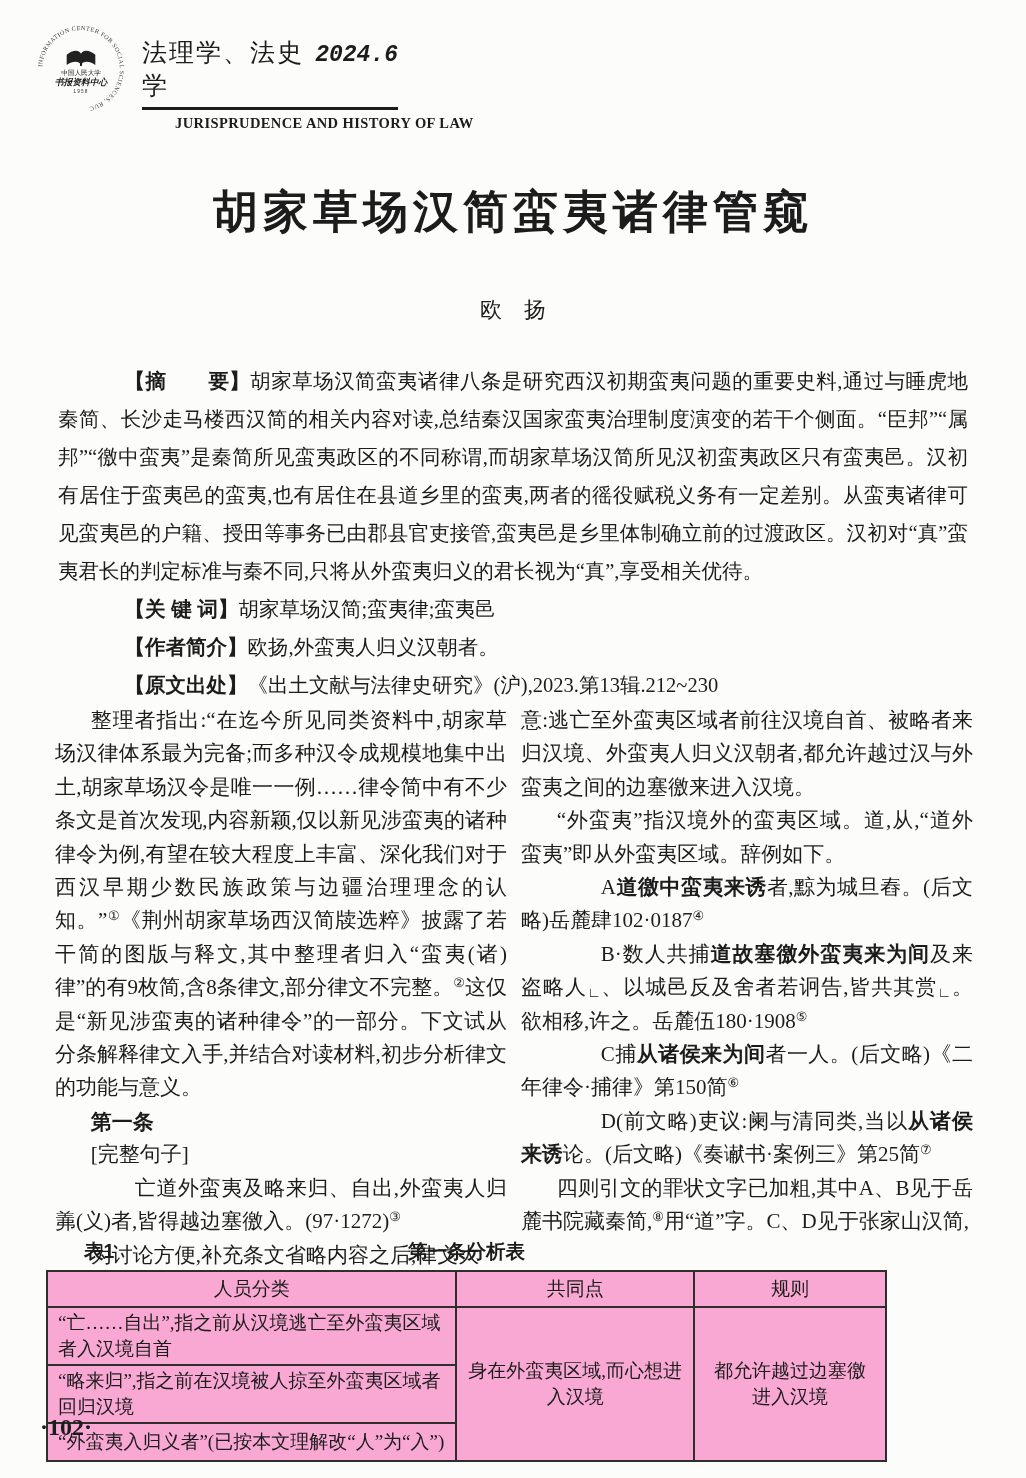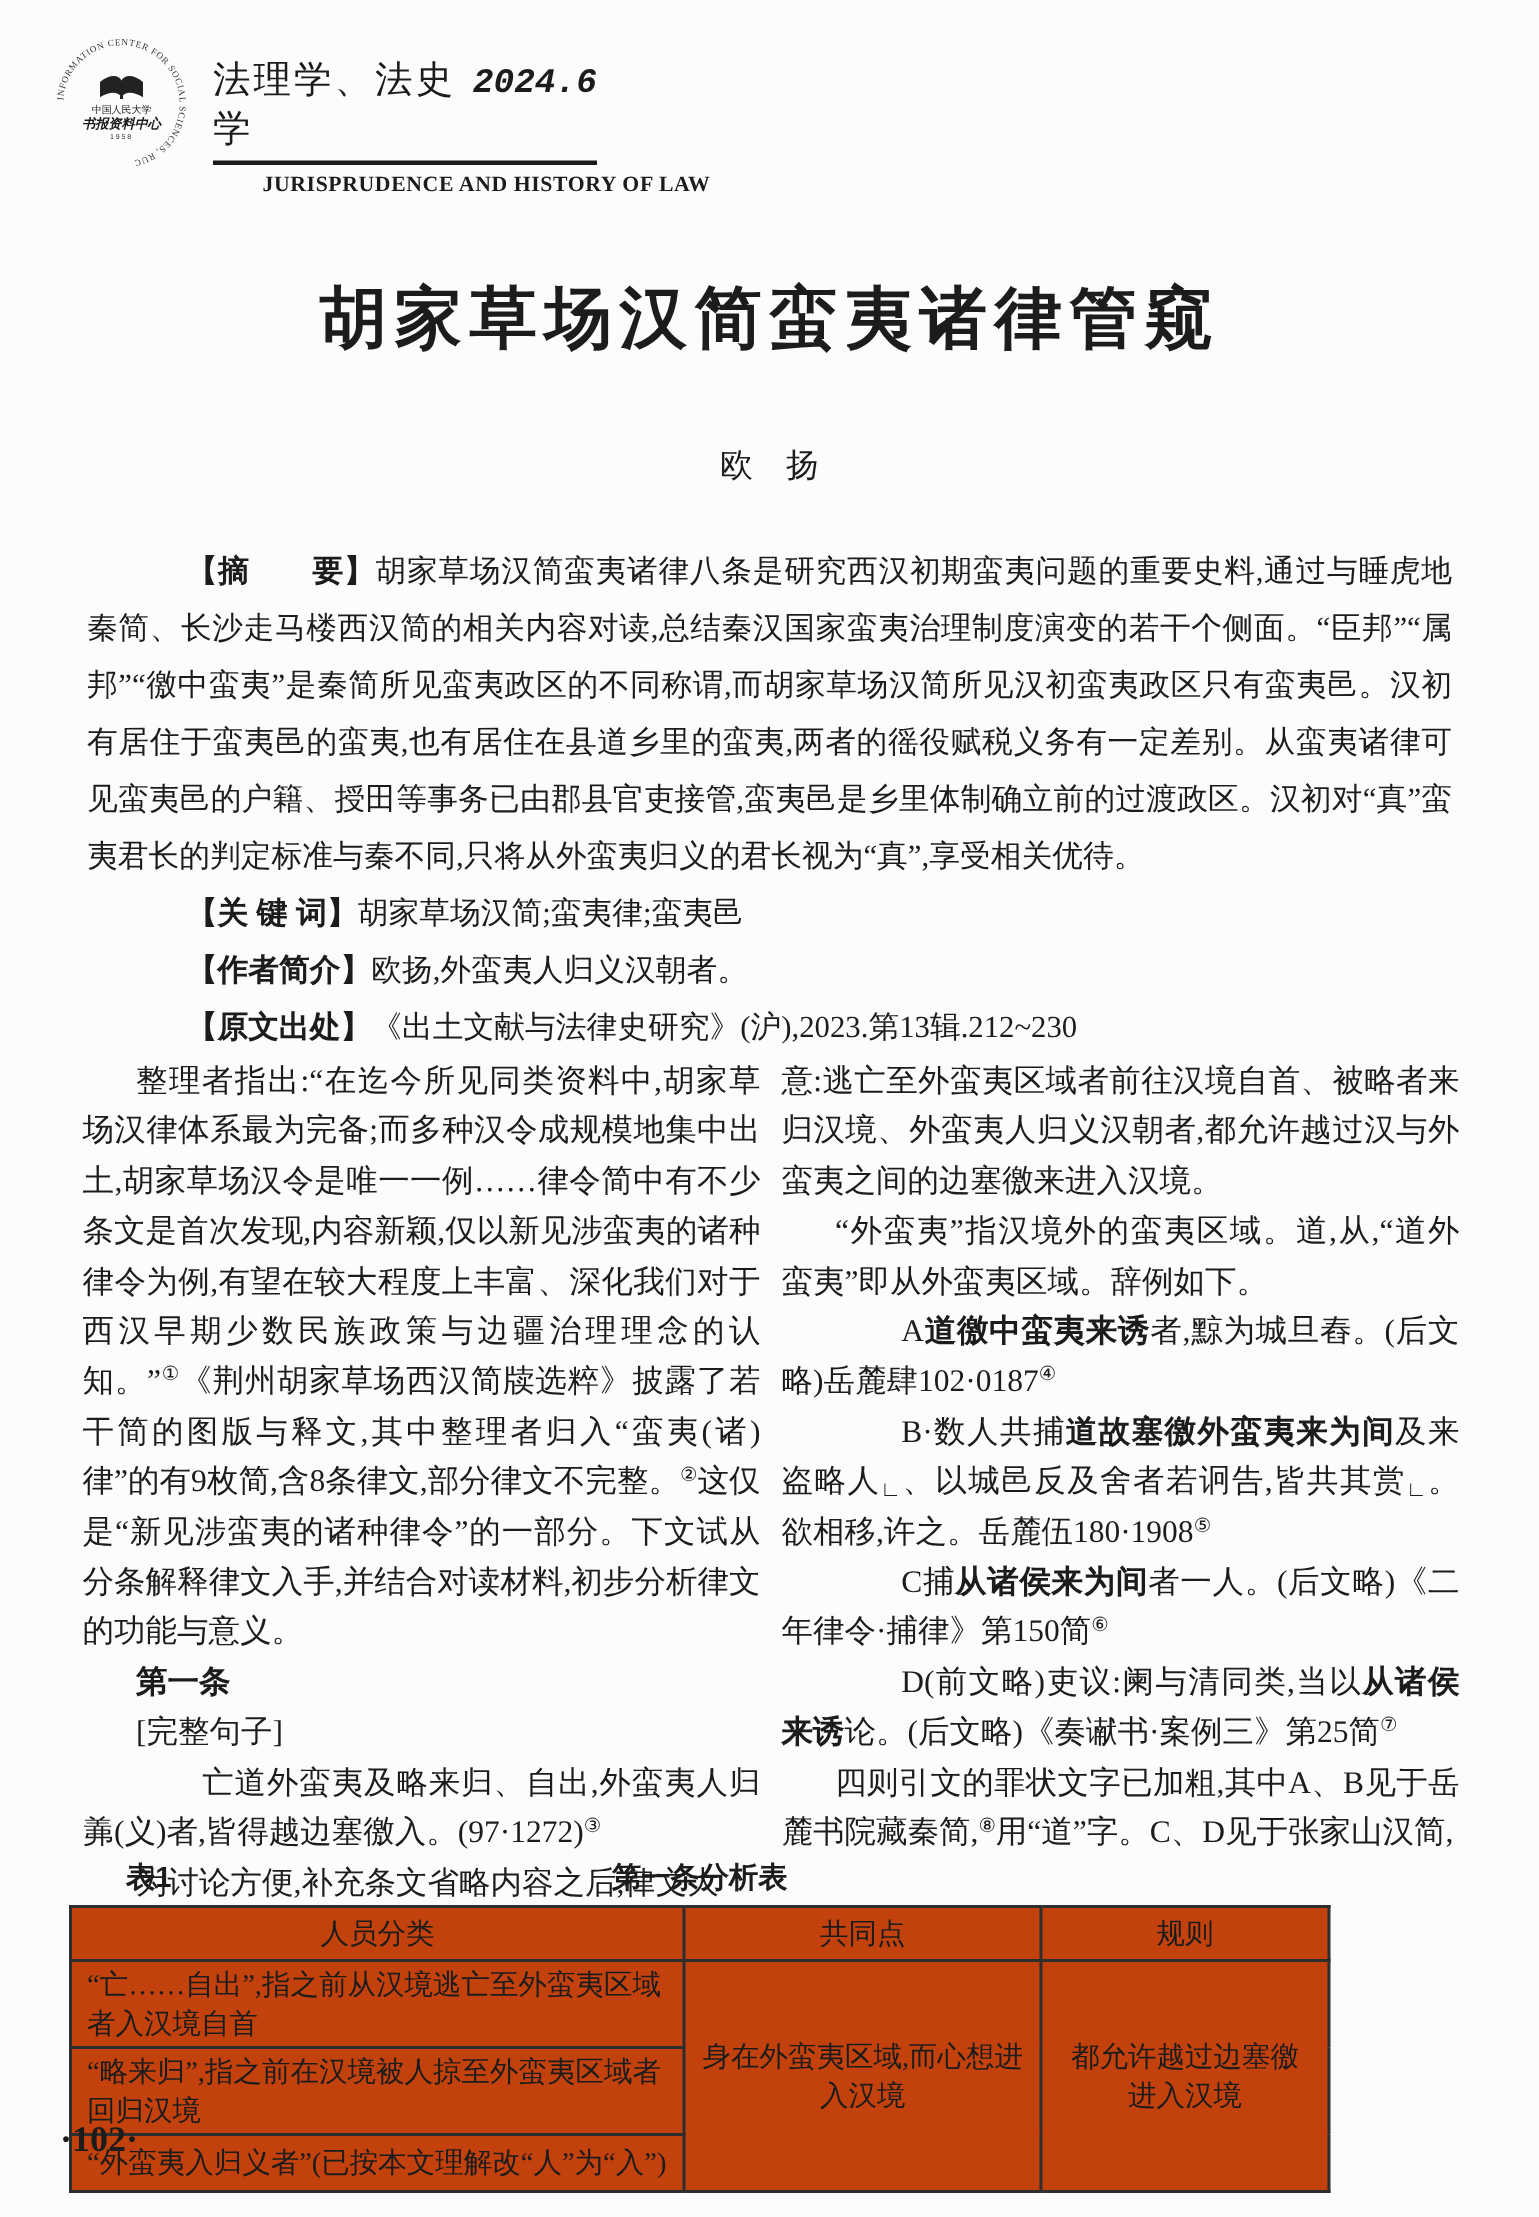--- a/index.html
+++ b/index.html
@@ -41,21 +41,21 @@
   .para.label{text-indent:1.7em;}
   .b{font-weight:700;}
   .sup{font-size:13px;vertical-align:7px;line-height:0;}
   .subm{font-size:14px;vertical-align:-3px;line-height:0;}
   
   .tablewrap{position:absolute;left:46px;top:1238px;width:841px;}
   .tcaption{position:relative;height:32px;font-family:"Liberation Sans","DejaVu Sans",sans-serif;font-weight:700;font-size:19.5px;}
   .tcaption .tlabel{position:absolute;left:38px;top:0;}
   .tcaption .ttitle{display:block;text-align:center;}
   table.analysis{border-collapse:collapse;width:100%;table-layout:fixed;font-size:19px;}
-  table.analysis th,table.analysis td{border:2px solid #2e2e2e;padding:2px 10px;background:#c2410c;}
+  table.analysis th,table.analysis td{border:2px solid #2e2e2e;padding:2px 10px;background:#f9a8d4;}
   table.analysis th{font-weight:400;height:30px;text-align:center;}
   table.analysis td{height:32px;text-align:left;}
   table.analysis td.ctr{text-align:center;}
   col.c1{width:48.8%;} col.c2{width:28.3%;} col.c3{width:22.9%;}
   
   .pageno{position:absolute;left:40px;top:1414px;font-size:24px;font-weight:700;}
 </style>
 </head>
 <body>
 

